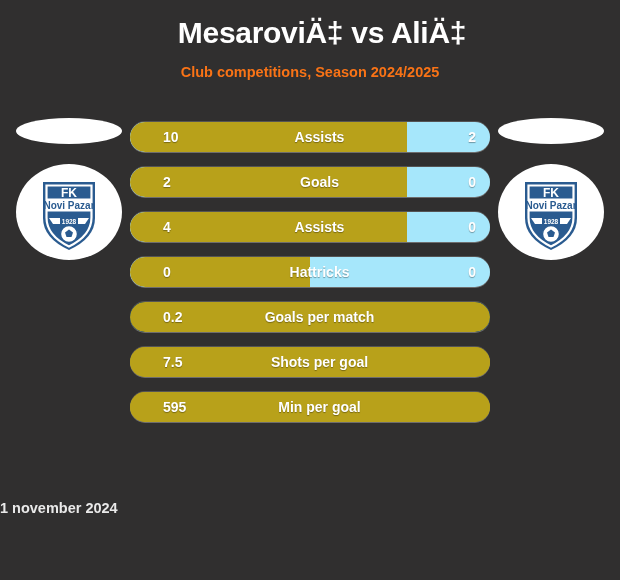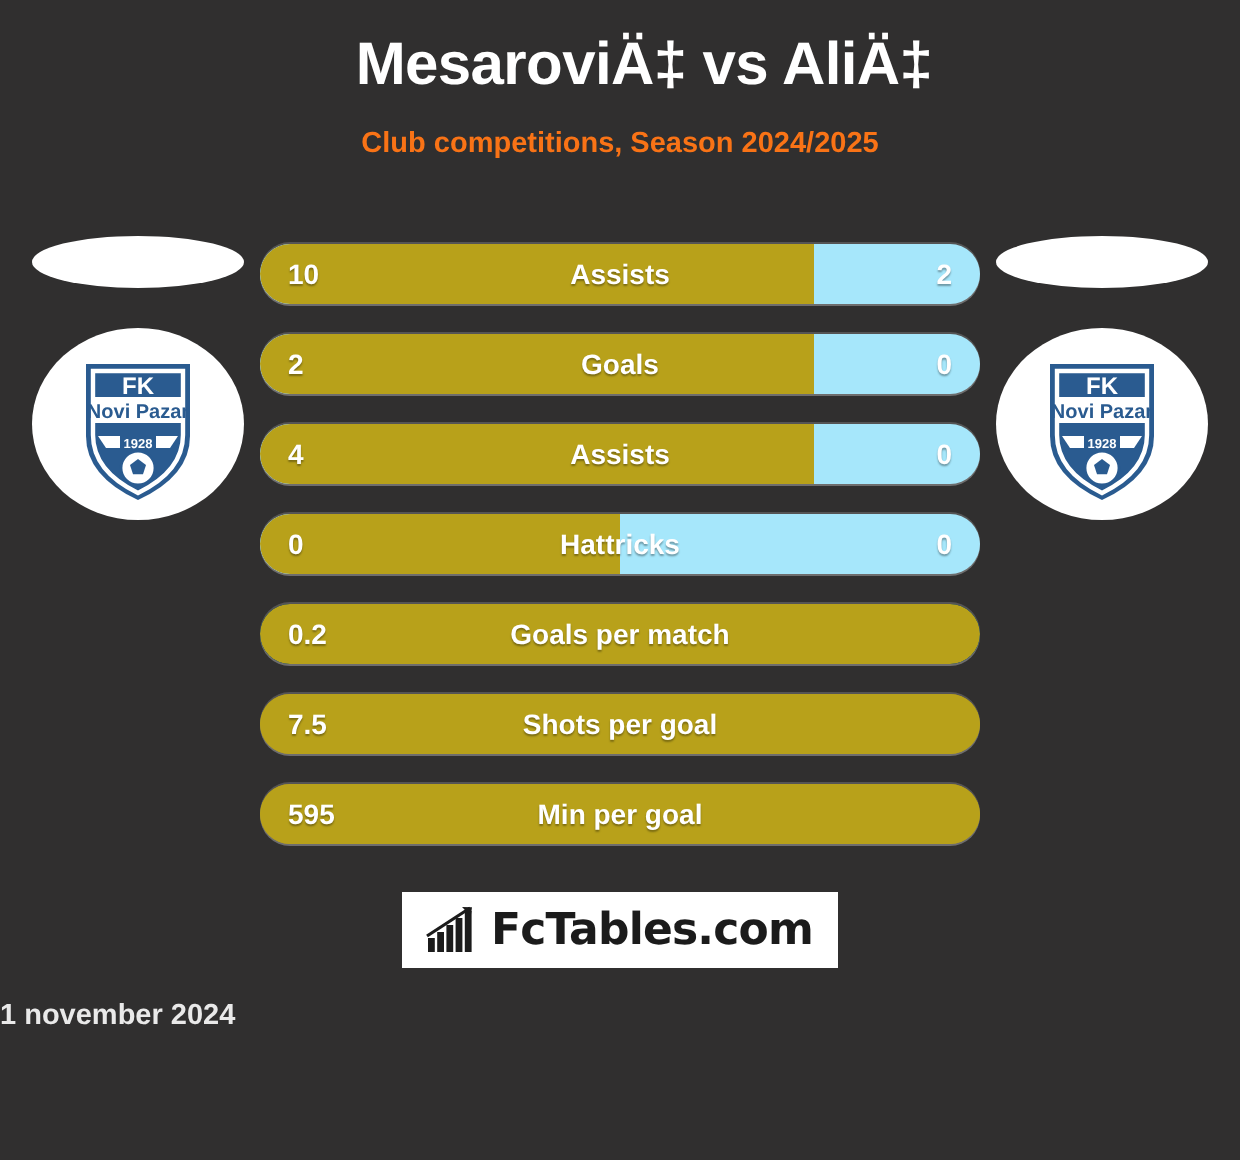--- a/index.html
+++ b/index.html
@@ -93,20 +93,21 @@
   .row.full .fill { border-radius: 15px; }
   .row .home-val, .row .away-val, .row .label {
     position: absolute;
     top: 0;
     height: 14px;
     line-height: 30px;
     color: #ffffff;
     font-size: 14px;
     font-weight: bold;
     text-shadow: 0 1px 1px rgba(0,0,0,0.35);
+    margin-left: 19px;
   }
   .row .home-val { left: 14px; }
   .row .away-val { right: 14px; }
   .row .label {
     left: 0; right: 0;
     text-align: center;
   }
 
   
   .logo {
@@ -227,28 +228,16 @@
 
     <div class="row full" style="background: rgb(184, 161, 26);">
       <div class="fill" style="width: 100%; background: rgb(184, 161, 26);"></div>
       <span class="home-val">595</span>
       <span class="label">Min per goal</span>
       <span class="away-val"></span>
     </div>
 
   </div>
 
-  <div class="logo">
-    <svg width="26" height="24" viewBox="0 0 26 24">
-      <rect x="1" y="16" width="3.4" height="7" fill="#1b1b1b"></rect>
-      <rect x="5.6" y="13" width="3.4" height="10" fill="#1b1b1b"></rect>
-      <rect x="10.2" y="9.5" width="3.4" height="13.5" fill="#1b1b1b"></rect>
-      <rect x="14.8" y="6" width="3.4" height="17" fill="#1b1b1b"></rect>
-      <rect x="19.4" y="2.5" width="3.4" height="20.5" fill="#1b1b1b"></rect>
-      <path d="M0.5 15 L22 1" stroke="#1b1b1b" stroke-width="1.6" fill="none"></path>
-      <path d="M18 0.5 L23 0.6 L22.4 5" fill="#1b1b1b"></path>
-    </svg>
-    <span class="logo-text">FcTables.com</span>
-  </div>
 
   <div class="date">1 november 2024</div>
 
 </div>
 
 </body></html>

